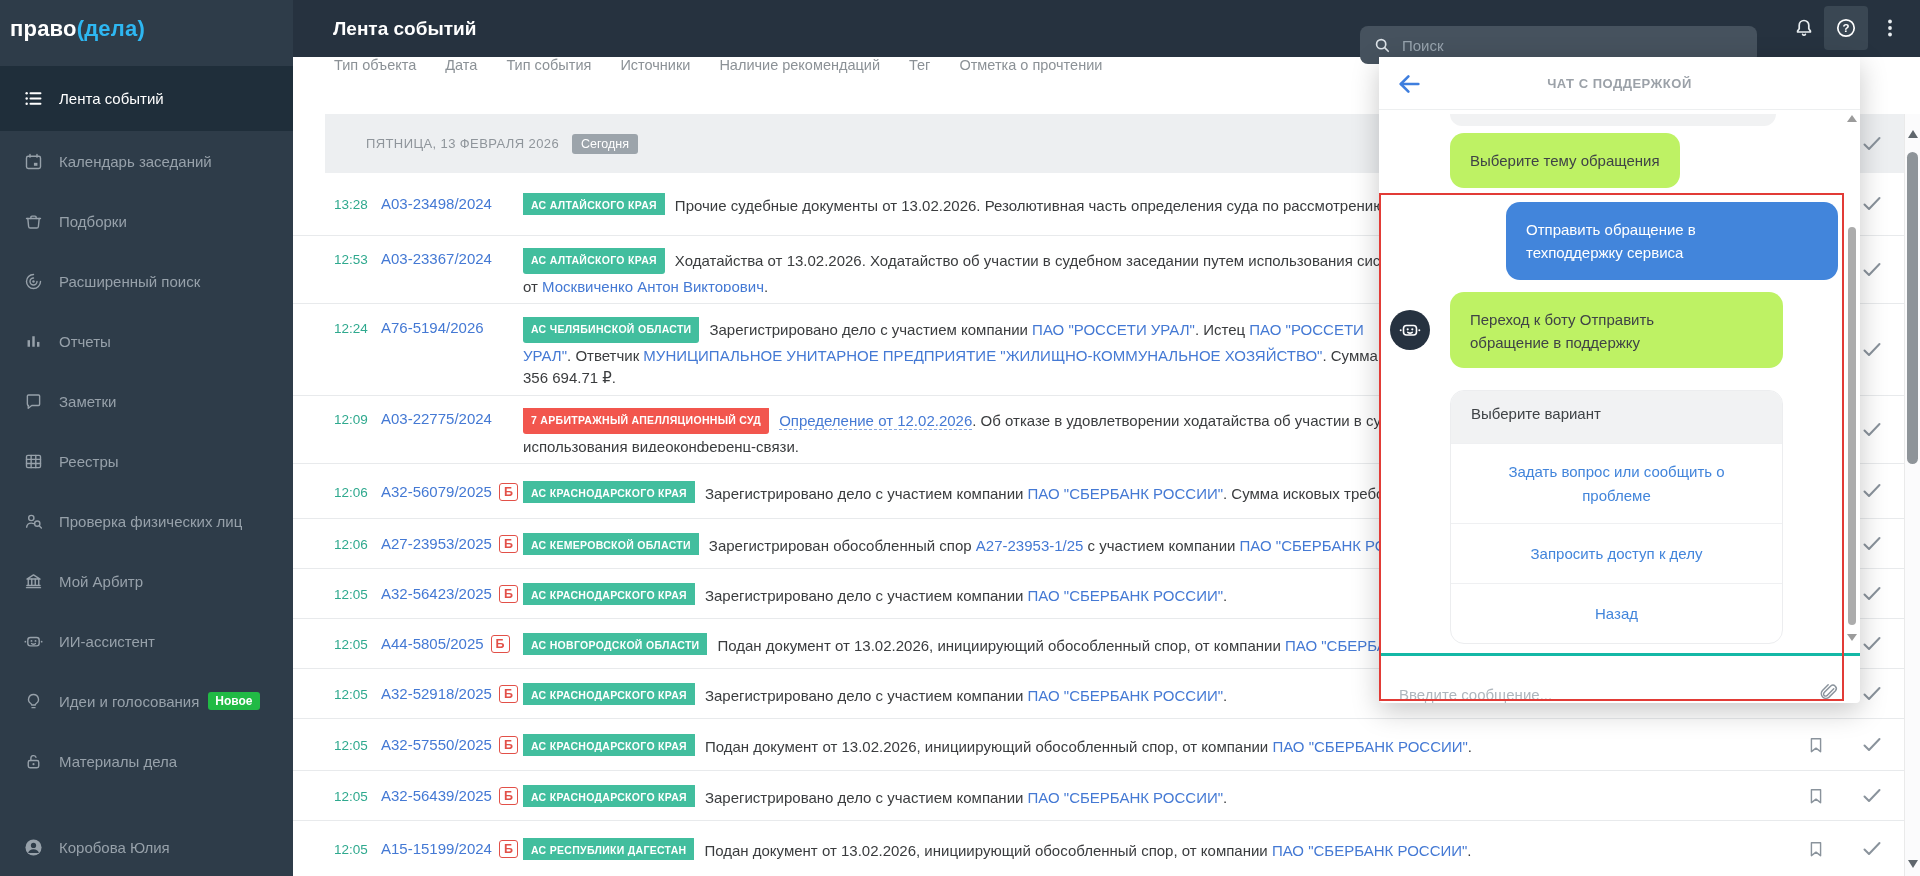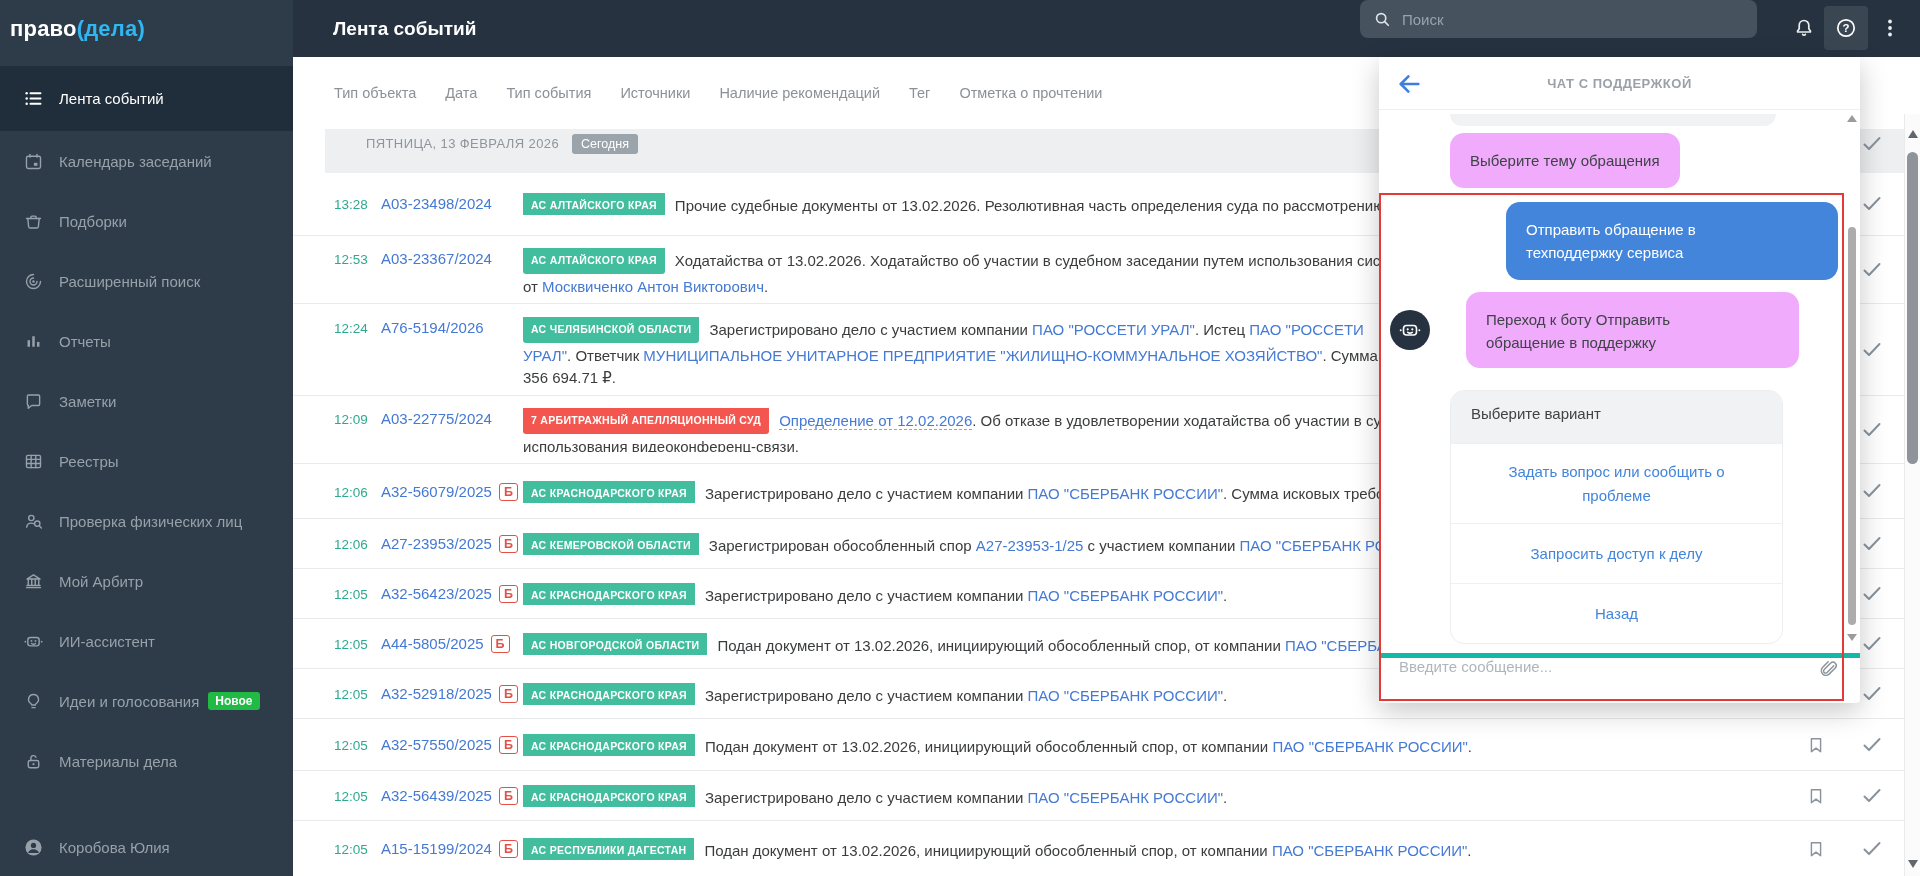--- a/index.html
+++ b/index.html
@@ -24,36 +24,36 @@
   .side-badge { margin-left:9px; background:var(--new_green); color:#fff; font-size:12px;
     font-weight:bold; border-radius:3px; padding:2px 7px; }
   .side-user { position:absolute; bottom:4px; left:0; right:0; height:50px; display:flex;
     align-items:center; padding-left:22px; color:#97A1AA; font-size:15px; cursor:pointer; }
 
   
   .topbar { position:absolute; left:293px; right:0; top:0; height:57px;
     background:var(--topbar_bg); z-index:30; }
   .page-title { position:absolute; left:40px; top:0; height:57px; display:flex;
     align-items:center; color:#fff; font-size:19px; font-weight:bold; }
-  .search { position:absolute; right:163px; top:0; width:397px; height:38px;
+  .search { position:absolute; right:163px; top:26px; width:397px; height:38px;
     background:#46525E; border-radius:8px; display:flex; align-items:center; padding:0 12px; }
   .search svg { width:20px; height:20px; margin-right:10px; flex:0 0 20px; }
   .search input { background:transparent; border:none; outline:none; color:#D6DCE1;
     font-size:15px; width:100%; font-family:inherit; }
   .search input::placeholder { color:#97A3AD; }
   .tb-btn { position:absolute; top:6px; width:44px; height:44px; display:flex;
     align-items:center; justify-content:center; border-radius:4px; cursor:pointer; }
   .tb-bell { right:94px; }
   .tb-help { right:52px; background:#3A4753; }
   .tb-kebab { right:8px; }
   .tb-btn svg { width:24px; height:24px; }
 
   
-  .filterbar { position:absolute; left:293px; right:16px; top:57px; height:72px; background:#fff;
-    display:flex; align-items:center; padding-left:41px; gap:29px; z-index:5; }
+  .filterbar { position:absolute; left:293px; right:16px; top:57px; height:57px; background:#fff;
+    display:flex; align-items:flex-start; padding-left:41px; gap:29px; z-index:5; }
   .filter-item { color:#8B9196; font-size:14.5px; white-space:nowrap; cursor:pointer; }
 
   
   .content { position:absolute; left:293px; top:114px; width:1611px; height:762px; background:#fff; }
   .daterow { height:59px; background:#EDEFF1; display:flex; align-items:center;
     padding-left:41px; position:relative;margin-left:32px; }
   .date-label { color:#8F959B; font-size:13px; letter-spacing:.4px; }
   .date-badge { margin-left:13px; background:#9CA4AB; color:#fff; font-size:12.5px;
     border-radius:3px; padding:3px 9px; }
   .row { display:grid; grid-template-columns:47px 142px 1fr; padding:0 130px 0 41px;
@@ -83,39 +83,39 @@
 
   
   .chat { position:absolute; left:1379px; top:57px; width:481px; height:646px; background:#fff;
     z-index:50; box-shadow:0 8px 28px rgba(0,0,0,.22); border-radius:0 0 4px 4px; }
   .chat-header { position:absolute; left:0; right:0; top:0; height:53px;
     border-bottom:1px solid #EDEFF0; }
   .chat-back { position:absolute; left:16px; top:13px; width:28px; height:28px; cursor:pointer; }
   .chat-title { position:absolute; left:0; right:0; top:0; height:53px; display:flex;
     align-items:center; justify-content:center; color:#9BA1A8; font-size:13px; font-weight:bold;
     letter-spacing:.5px; }
-  .bub { position:absolute; border-radius:14px; background:#f0abfc; padding:16px 20px;
+  .bub { position:absolute; border-radius:14px; background:#bef264; padding:16px 20px;
     font-size:15px; color:#3F4346; line-height:23px; white-space:pre-line; }
   .bub-partial { position:absolute; left:71px; top:57px; width:326px; height:12px;
     background:#F1F2F3; border-radius:0 0 14px 14px; }
   .bub-topic { left:71px; top:76px; }
   .bub-user { top:145px; right:22px; width:332px; height:78px; background:var(--chat_blue);
     color:#fff; cursor:pointer; }
-  .bub-bot { left:71px; top:235px; width:333px; height:76px;margin-left:16px; }
+  .bub-bot { left:71px; top:235px; width:333px; height:76px; }
   .bot-avatar { position:absolute; left:11px; top:253px; width:40px; height:40px;
     background:#263240; border-radius:50%; display:flex; align-items:center; justify-content:center; }
   .bot-avatar svg { width:24px; height:24px; }
   .opts { position:absolute; left:71px; top:333px; width:333px; border-radius:14px;
     background:#fff; border:1px solid #ECEDEF; overflow:hidden; }
   .opts-header { background:#F1F2F3; padding:14px 20px; font-size:15px; color:#3F4346; height:52px; }
   .opt { display:flex; align-items:center; justify-content:center; text-align:center;
     color:var(--chat_blue); font-size:15px; line-height:24px; white-space:pre-line;
     border-top:1px solid #EFF0F2; cursor:pointer; }
   .chat-input { position:absolute; left:0; right:0; bottom:0; height:50px;
-    border-top:5px solid #14b8a6; display:flex; align-items:flex-start; padding:0 20px; }
+    border-top:3px solid #14b8a6; display:flex; align-items:flex-end; padding:0 20px; }
   .chat-input input { border:none; outline:none; font-size:15px; color:#3F4346; width:100%;
     font-family:inherit; }
   .chat-input input::placeholder { color:#AEB6BD; }
   .clip { width:22px; height:22px; flex:0 0 22px; cursor:pointer; }
   .clip svg { width:22px; height:22px; }
   .red-box { position:absolute; left:0; top:136px; width:465px; height:508px;
     border:2px solid var(--highlight_red); pointer-events:none; z-index:20; }
 
   
   .chat-sb { position:absolute; right:3px; top:58px; height:526px; width:10px; }

